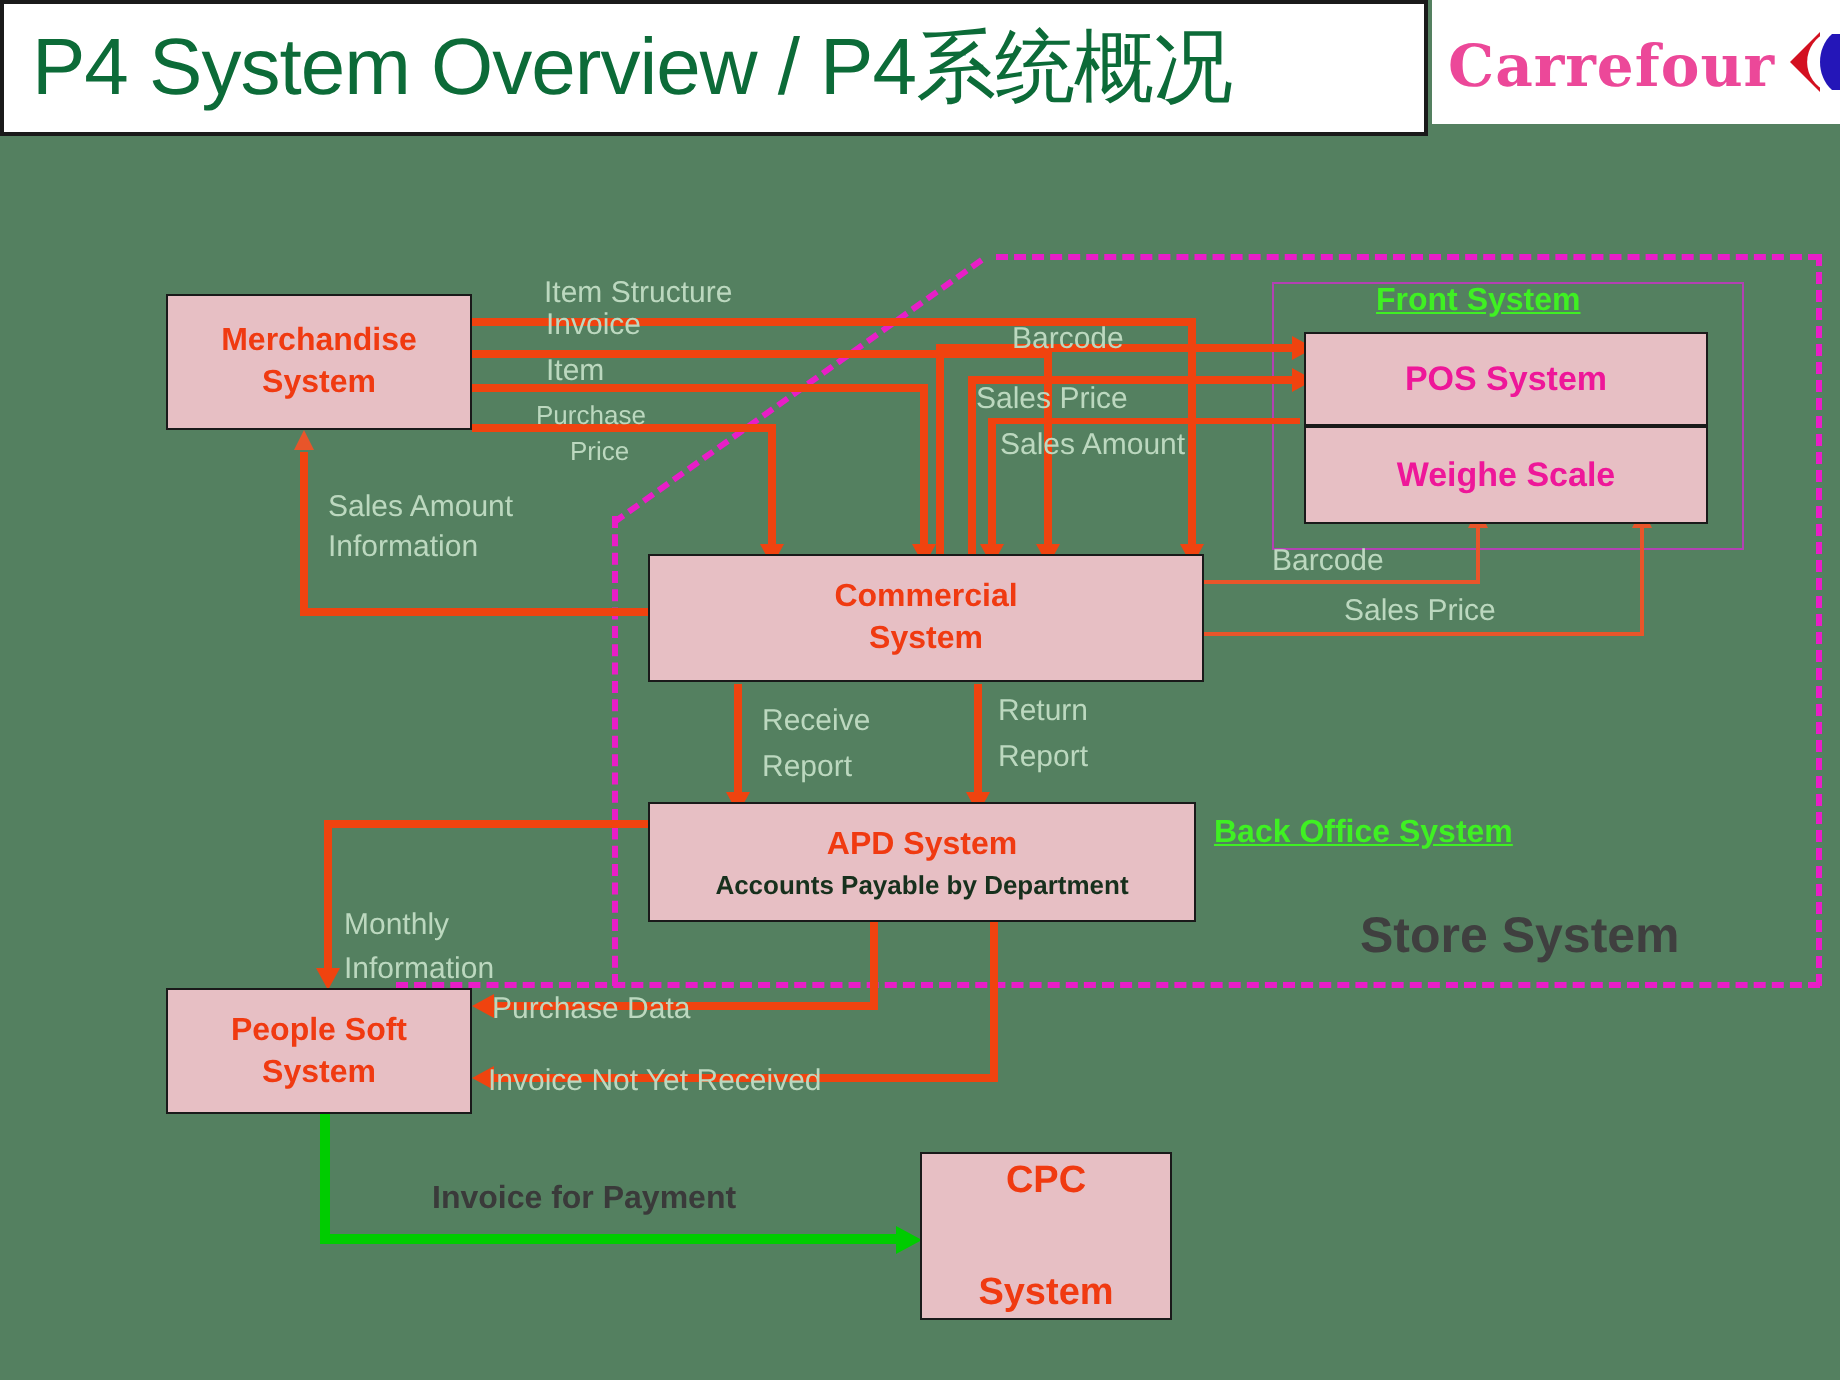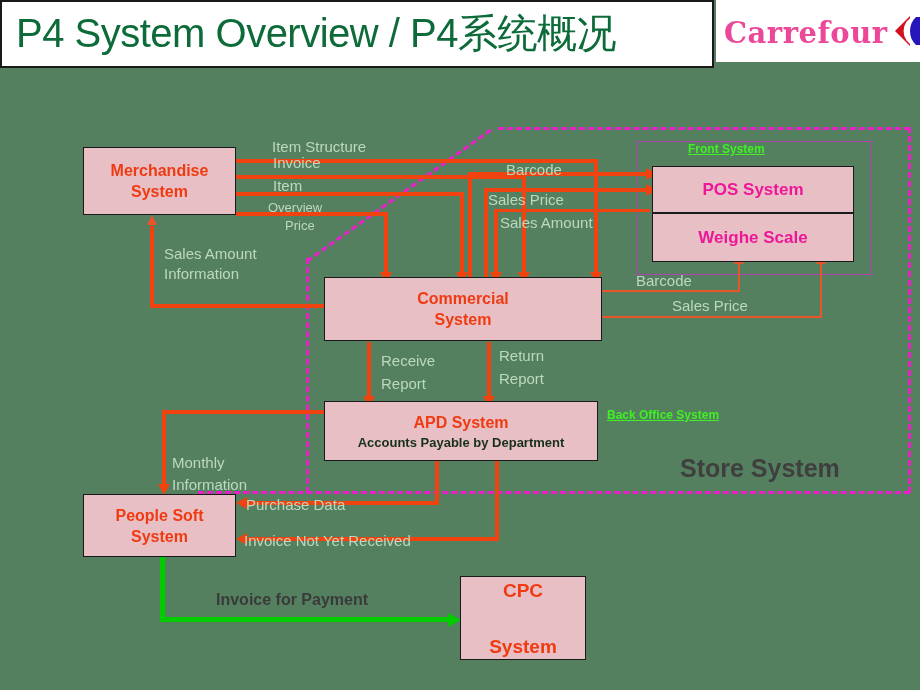--- a/index.html
+++ b/index.html
@@ -44,21 +44,21 @@
   .box .bt{color:#f03a11;font-weight:bold;font-size:16px;line-height:21px;}
   .box .sub{color:#17301d;font-weight:bold;font-size:13px;line-height:17px;margin-top:1px;}
   .box.pos .bt{color:#ee1799;font-size:17px;}
 
   
   .lbl{
     position:absolute;color:#bcd8bf;font-weight:normal;font-size:15px;
     line-height:19px;white-space:nowrap;
   }
   .grn{
-    position:absolute;color:#3ff023;font-weight:bold;font-size:12px;
+    position:absolute;color:#3ff023;font-weight:bold;font-size:16px;
     white-space:nowrap;text-decoration:underline;
   }
   .dark{
     position:absolute;color:#3a3a3a;font-weight:bold;font-size:16px;white-space:nowrap;
   }
   .store{
     position:absolute;color:#3f3f3f;font-weight:bold;
     font-size:25px;white-space:nowrap;
   }
 
@@ -121,21 +121,21 @@
   <div class="lbl" style="left:273px;top:153px;">Invoice</div>
 
   <div class="seg" style="left:236px;top:192px;width:228px;height:4px;"></div>
   <div class="seg" style="left:460px;top:192px;width:4px;height:85px;"></div>
   <div class="arw down" style="left:456px;top:272px;"></div>
   <div class="lbl" style="left:273px;top:176px;">Item</div>
 
   <div class="seg" style="left:236px;top:212px;width:152px;height:4px;"></div>
   <div class="seg" style="left:384px;top:212px;width:4px;height:65px;"></div>
   <div class="arw down" style="left:380px;top:272px;"></div>
-  <div class="lbl" style="left:268px;top:198px;font-size:13px;">Overview</div>
+  <div class="lbl" style="left:268px;top:198px;font-size:13px;">Purchase</div>
   <div class="lbl" style="left:285px;top:216px;font-size:13px;">Price</div>
 
   <div class="seg" style="left:150px;top:304px;width:175px;height:4px;"></div>
   <div class="seg" style="left:150px;top:226px;width:4px;height:82px;"></div>
   <div class="arw up" style="left:147px;top:215px;"></div>
   <div class="lbl" style="left:164px;top:244px;">Sales Amount</div>
   <div class="lbl" style="left:164px;top:264px;">Information</div>
 
   <div class="seg" style="left:468px;top:172px;width:4px;height:110px;"></div>
   <div class="seg" style="left:468px;top:172px;width:182px;height:4px;"></div>

